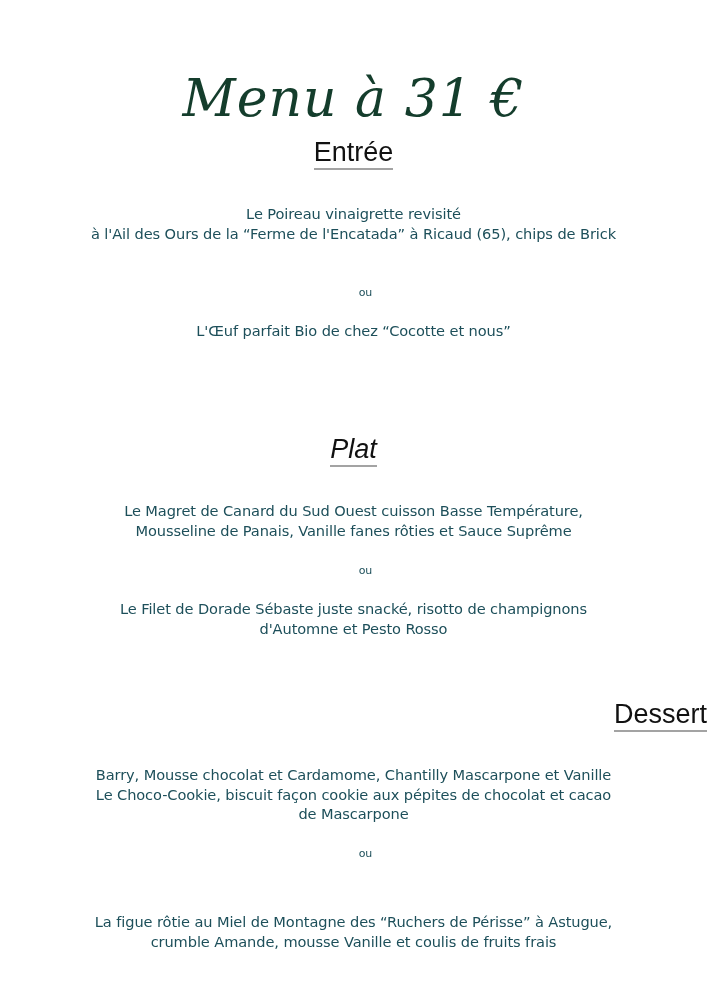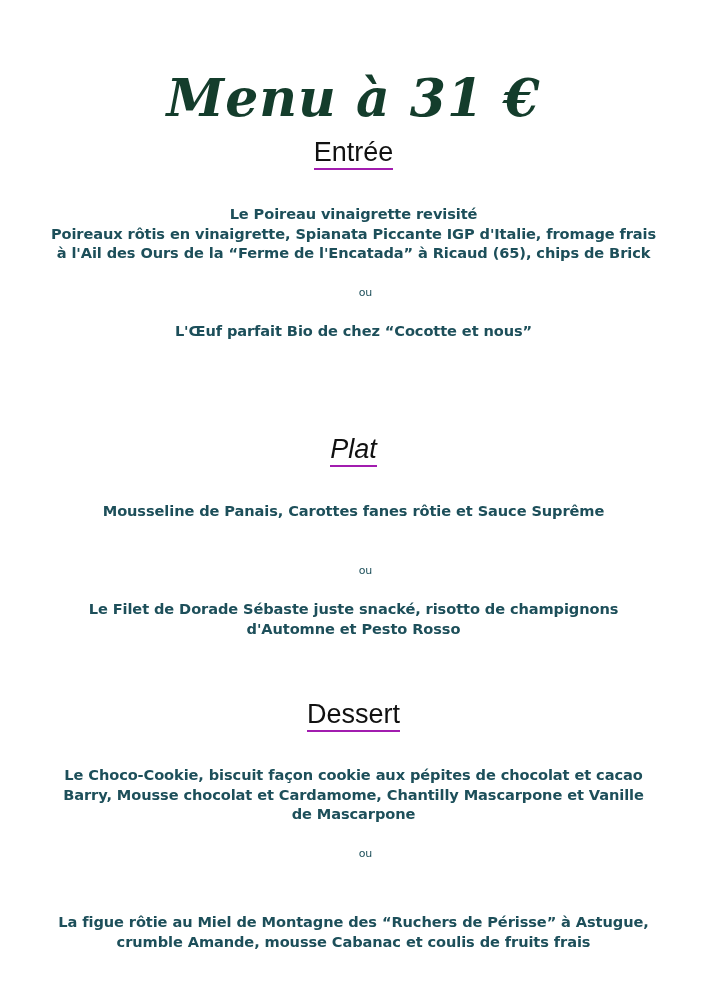--- a/index.html
+++ b/index.html
@@ -15,52 +15,52 @@
       font-family: "DejaVu Sans", sans-serif;
     }
     .title {
       position: absolute;
       left: 0;
       width: 707px;
       top: 28px;
       text-align: center;
       font-family: "DejaVu Serif", serif;
       font-style: italic;
-      font-weight: bold;
+      font-weight: normal;
       font-size: 52px;
       color: #143d2c;
       letter-spacing: 1px;
       line-height: 70px;
     }
     .section-heading {
       position: absolute;
       left: 0;
       width: 707px;
       text-align: center;
       font-family: "Liberation Sans", sans-serif;
       font-size: 27px;
       color: #111111;
       line-height: 34px;
     }
     .section-heading span {
-      border-bottom: 2px solid #a21caf;
+      border-bottom: 2px solid #a3a3a3;
       padding-bottom: 1px;
     }
     .dish {
       position: absolute;
       left: 40px;
       width: 627px;
       text-align: center;
       font-family: "DejaVu Sans", sans-serif;
       font-size: 14.6px;
       line-height: 19.5px;
       color: #1d4f5a;
       letter-spacing: -0.1px;
     }
-    .dish div { white-space: nowrap; font-weight: bold; }
+    .dish div { white-space: nowrap; }
     .or {
       position: absolute;
       left: 0;
       width: 707px;
       text-align: center;
       font-family: "DejaVu Sans", sans-serif;
       font-size: 11px;
       line-height: 16px;
       color: #1d4f5a;
       margin-left: 12px;
@@ -70,53 +70,53 @@
 <body>
 
 <h1 class="title">Menu à 31 €</h1>
 
 <div class="section-heading" style="top:135px;">
   <span>Entrée</span>
 </div>
 
 <div class="dish" style="top:204px;">
   <div>Le Poireau vinaigrette revisité</div>
-  <div>Poireaux rôtis en vinaigrette, Spianata Piccante IGP d'Italie, fromage frais</div>
   <div>à l'Ail des Ours de la “Ferme de l'Encatada” à Ricaud (65), chips de Brick</div>
 </div>
 
 <div class="or" style="top:285px;">ou</div>
 
 <div class="dish" style="top:321px;text-align:center;">
   <div>L'Œuf parfait Bio de chez “Cocotte et nous”</div>
 </div>
 
 <div class="section-heading" style="top:432px;font-style:italic;">
   <span>Plat</span>
 </div>
 
 <div class="dish" style="top:501px;">
-  <div>Mousseline de Panais, Carottes fanes rôtie et Sauce Suprême</div>
+  <div>Le Magret de Canard du Sud Ouest cuisson Basse Température,</div>
+  <div>Mousseline de Panais, Vanille fanes rôties et Sauce Suprême</div>
 </div>
 
 <div class="or" style="top:563px;">ou</div>
 
 <div class="dish" style="top:599px;">
   <div>Le Filet de Dorade Sébaste juste snacké, risotto de champignons</div>
   <div>d'Automne et Pesto Rosso</div>
 </div>
 
-<div class="section-heading" style="top:697px;">
+<div class="section-heading" style="top:697px;text-align:right;">
   <span>Dessert</span>
 </div>
 
 <div class="dish" style="top:765px;">
+  <div>Barry, Mousse chocolat et Cardamome, Chantilly Mascarpone et Vanille</div>
   <div>Le Choco-Cookie, biscuit façon cookie aux pépites de chocolat et cacao</div>
-  <div>Barry, Mousse chocolat et Cardamome, Chantilly Mascarpone et Vanille</div>
   <div>de Mascarpone</div>
 </div>
 
 <div class="or" style="top:846px;">ou</div>
 
 <div class="dish" style="top:883px;margin-top:29px;">
   <div>La figue rôtie au Miel de Montagne des “Ruchers de Périsse” à Astugue,</div>
-  <div>crumble Amande,  mousse Cabanac et coulis de fruits frais</div>
+  <div>crumble Amande,  mousse Vanille et coulis de fruits frais</div>
 </div>
 
 </body></html>

